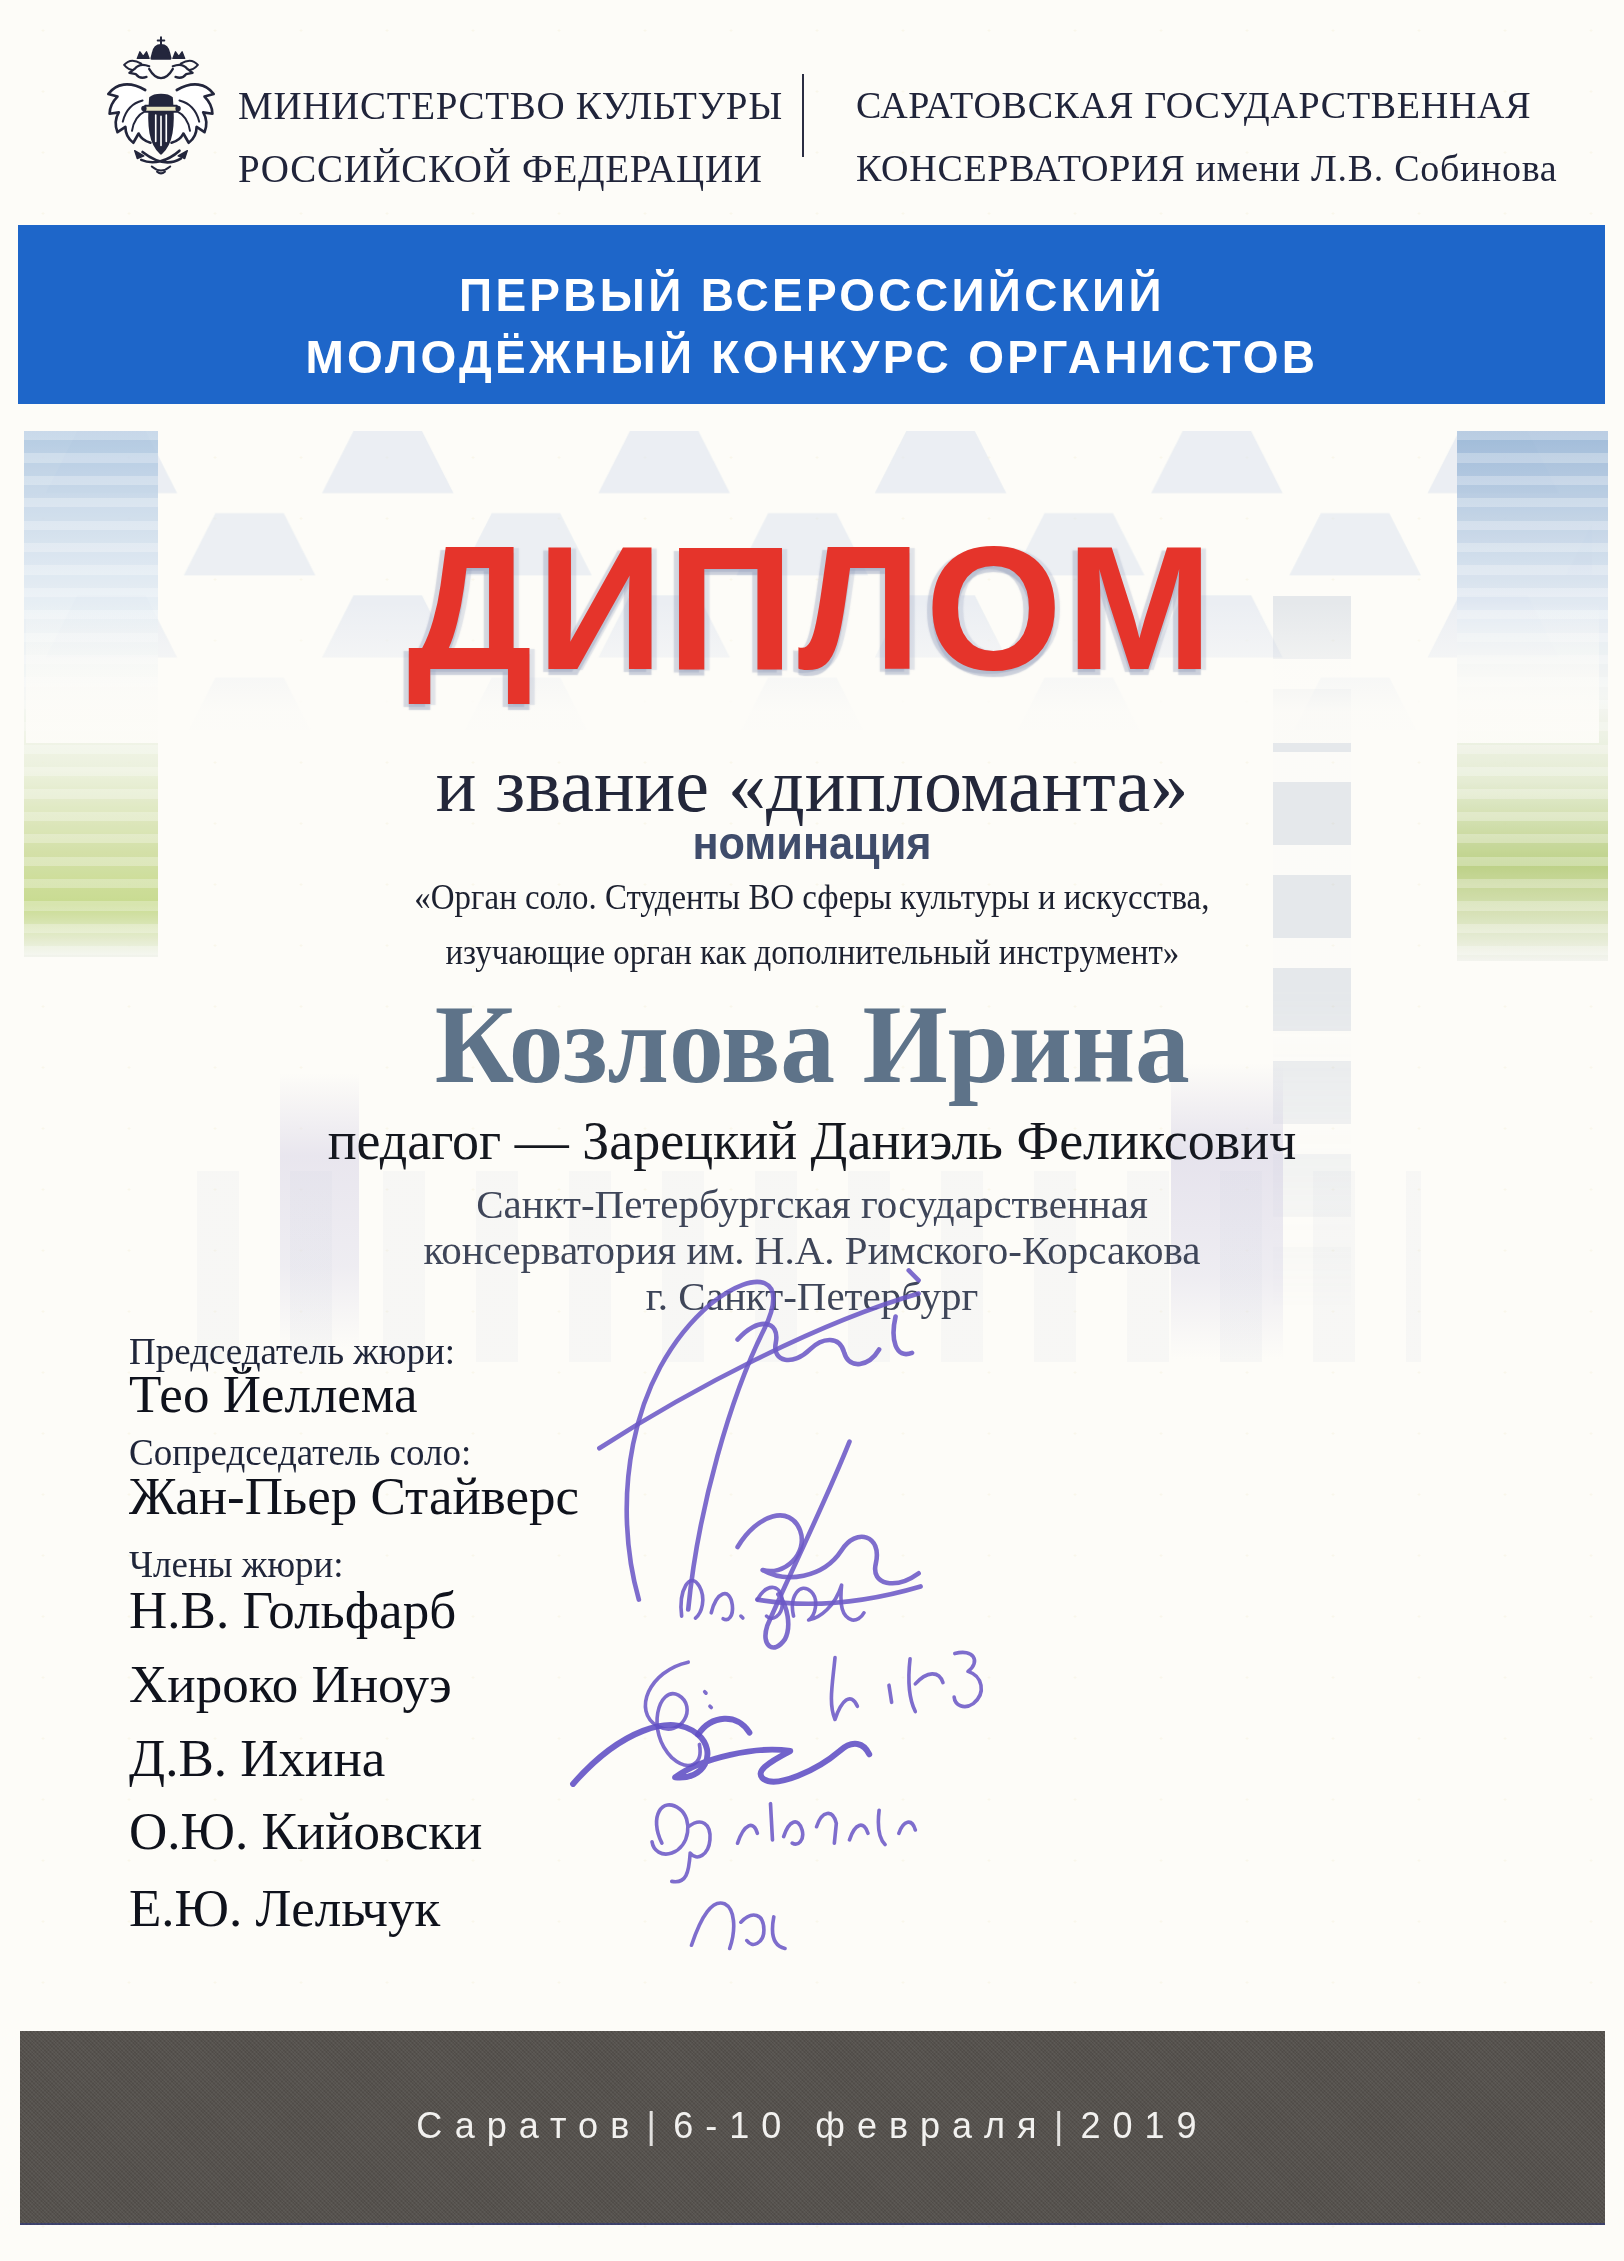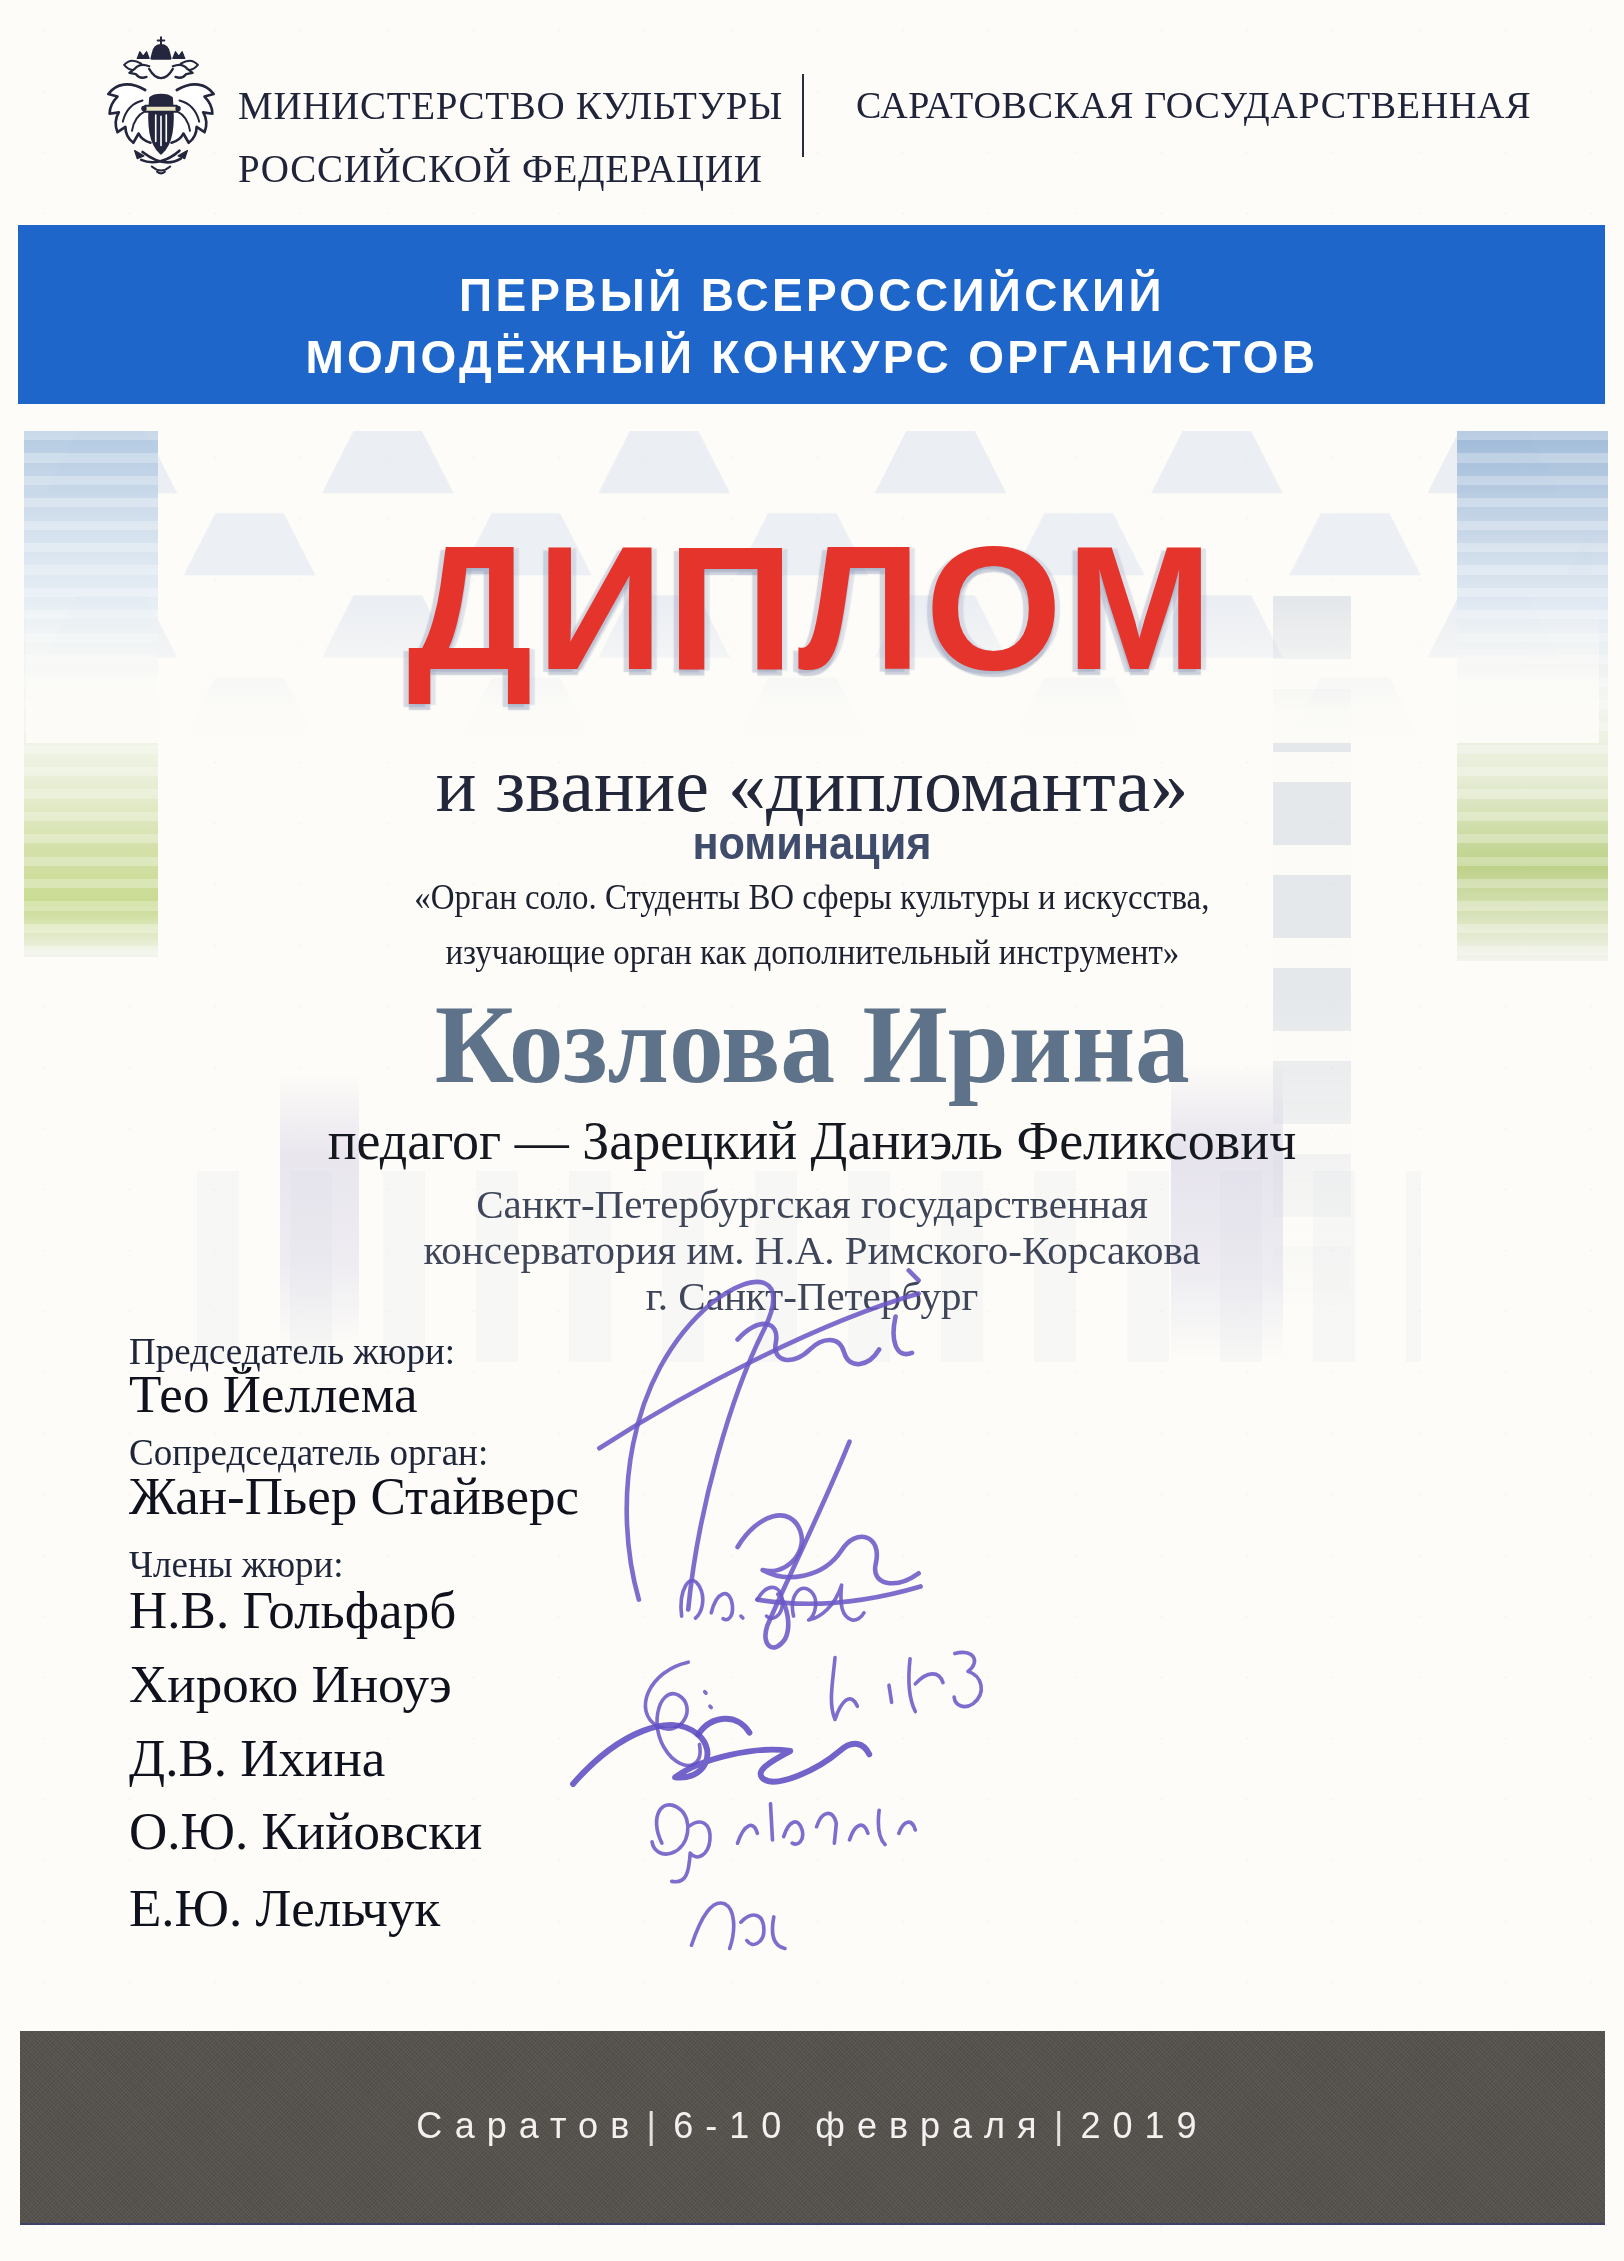--- a/index.html
+++ b/index.html
@@ -148,20 +148,21 @@
     </g>
   </svg>
 
   <div class="abs hdr-text hdr-left">
     <div>МИНИСТЕРСТВО КУЛЬТУРЫ</div>
     <div>РОССИЙСКОЙ ФЕДЕРАЦИИ</div>
   </div>
   <div class="abs hdr-divider"></div>
   <div class="abs hdr-text hdr-right">
     <div>САРАТОВСКАЯ ГОСУДАРСТВЕННАЯ</div>
+    <div>КОНСЕРВАТОРИЯ имени Л.В. Собинова</div>
   </div>
 
   <div class="abs banner">
     <div>ПЕРВЫЙ ВСЕРОССИЙСКИЙ</div>
     <div>МОЛОДЁЖНЫЙ КОНКУРС ОРГАНИСТОВ</div>
   </div>
 
   <div class="abs center-line title">ДИПЛОМ</div>
   <div class="abs center-line subtitle">и звание «дипломанта»</div>
   <div class="abs center-line nom-label">
@@ -176,21 +177,21 @@
   </div>
   <div class="abs center-line teacher">педагог — Зарецкий Даниэль Феликсович</div>
   <div class="abs center-line institution">
     <div>Санкт-Петербургская государственная</div>
     <div>консерватория им. Н.А. Римского-Корсакова</div>
     <div>г. Санкт-Петербург</div>
   </div>
 
   <div class="abs jlabel" style="top:1330px">Председатель жюри:</div>
   <div class="abs jname" style="top:1364px">Тео Йеллема</div>
-  <div class="abs jlabel" style="top:1431px">Сопредседатель орган:</div>
+  <div class="abs jlabel" style="top:1431px">Сопредседатель соло:</div>
   <div class="abs jname" style="top:1466px">Жан-Пьер Стайверс</div>
   <div class="abs jlabel" style="top:1543px">Члены жюри:</div>
   <div class="abs jname" style="top:1580px">Н.В. Гольфарб</div>
   <div class="abs jname" style="top:1728px">Д.В. Ихина</div>
   <div class="abs jname" style="top:1654px">Хироко Иноуэ</div>
   <div class="abs jname" style="top:1801px">О.Ю. Кийовски</div>
   <div class="abs jname" style="top:1878px">Е.Ю. Лельчук</div>
 
   <svg class="abs signatures" viewBox="0 0 700 1150">
     <g>

